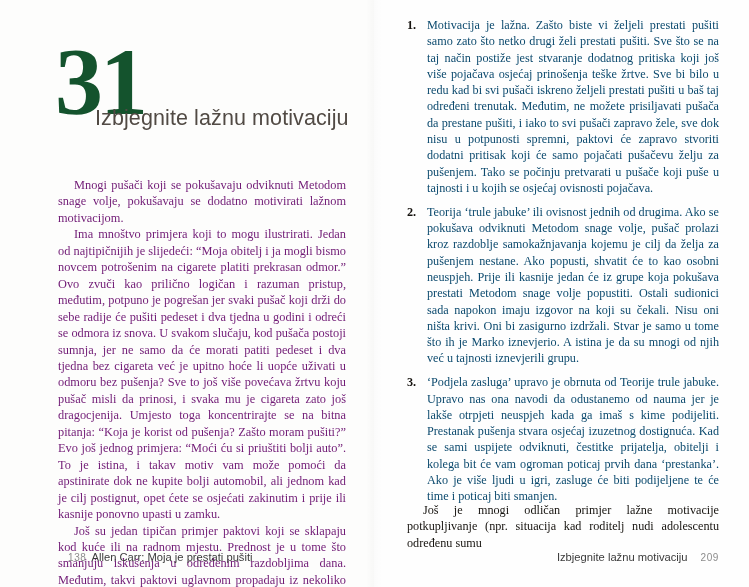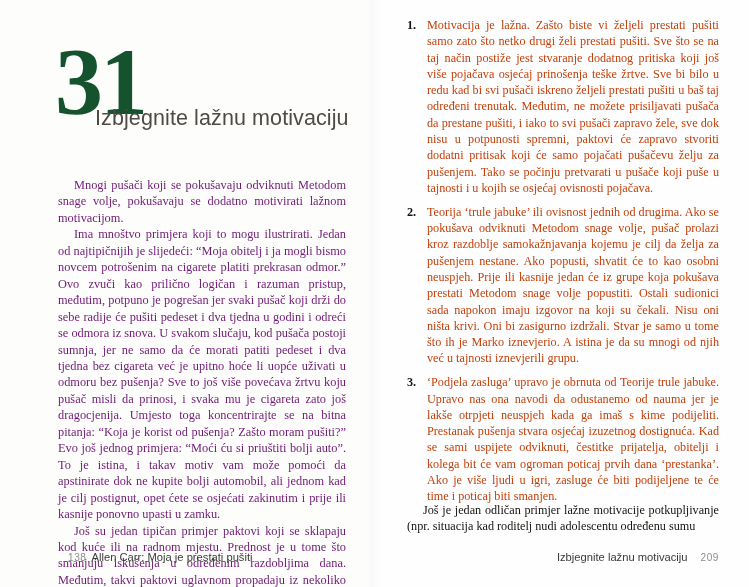--- a/index.html
+++ b/index.html
@@ -151,21 +151,21 @@
     font-size: 12.2px;
     font-weight: bold;
     line-height: 16.3px;
     color: #16130f;
   }
   .list-text {
     margin: 0;
     font-family: "Liberation Serif", serif;
     font-size: 12.2px;
     line-height: 16.3px;
-    color: #c2410c;
+    color: #0c4a6e;
     text-align: justify;
     text-justify: inter-word;
   }
 
   #recto-closing {
     position: absolute;
     left: 33px;
     top: 502px;
     width: 312px;
   }
@@ -227,21 +227,21 @@
           <p class="list-text">Teorija ‘trule jabuke’ ili ovisnost jednih od drugima. Ako se pokušava odviknuti Metodom snage volje, pušač prolazi kroz razdoblje samokažnjavanja kojemu je cilj da želja za pušenjem nestane. Ako popusti, shvatit će to kao osobni neuspjeh. Prije ili kasnije jedan će iz grupe koja pokušava prestati Metodom snage volje popustiti. Ostali sudionici sada napokon imaju izgovor na koji su čekali. Nisu oni ništa krivi. Oni bi zasigurno izdržali. Stvar je samo u tome što ih je Marko iznevjerio. A istina je da su mnogi od njih već u tajnosti iznevjerili grupu.</p>
         </li>
         <li class="list-item">
           <span class="list-marker">3.</span>
           <p class="list-text">‘Podjela zasluga’ upravo je obrnuta od Teorije trule jabuke. Upravo nas ona navodi da odustanemo od nauma jer je lakše otrpjeti neuspjeh kada ga imaš s kime podijeliti. Prestanak pušenja stvara osjećaj izuzetnog dostignuća. Kad se sami uspijete odviknuti, čestitke prijatelja, obitelji i kolega bit će vam ogroman poticaj prvih dana ‘prestanka’. Ako je više ljudi u igri, zasluge će biti podijeljene te će time i poticaj biti smanjen.</p>
         </li>
       </ol>
     </div>
 
     <div id="recto-closing">
-      <p class="body-para indent">Još je jedan odličan primjer lažne motivacije potkupljivanje (npr. situacija kad roditelj nudi adolescentu određenu sumu</p>
+      <p class="body-para indent">Još je mnogi odličan primjer lažne motivacije potkupljivanje (npr. situacija kad roditelj nudi adolescentu određenu sumu</p>
     </div>
 
     <div id="recto-footer">
       <span class="running-head">Izbjegnite lažnu motivaciju</span>
       <span class="folio">209</span>
     </div>
   </div>
 
   <div id="gutter"></div>
 </div>

